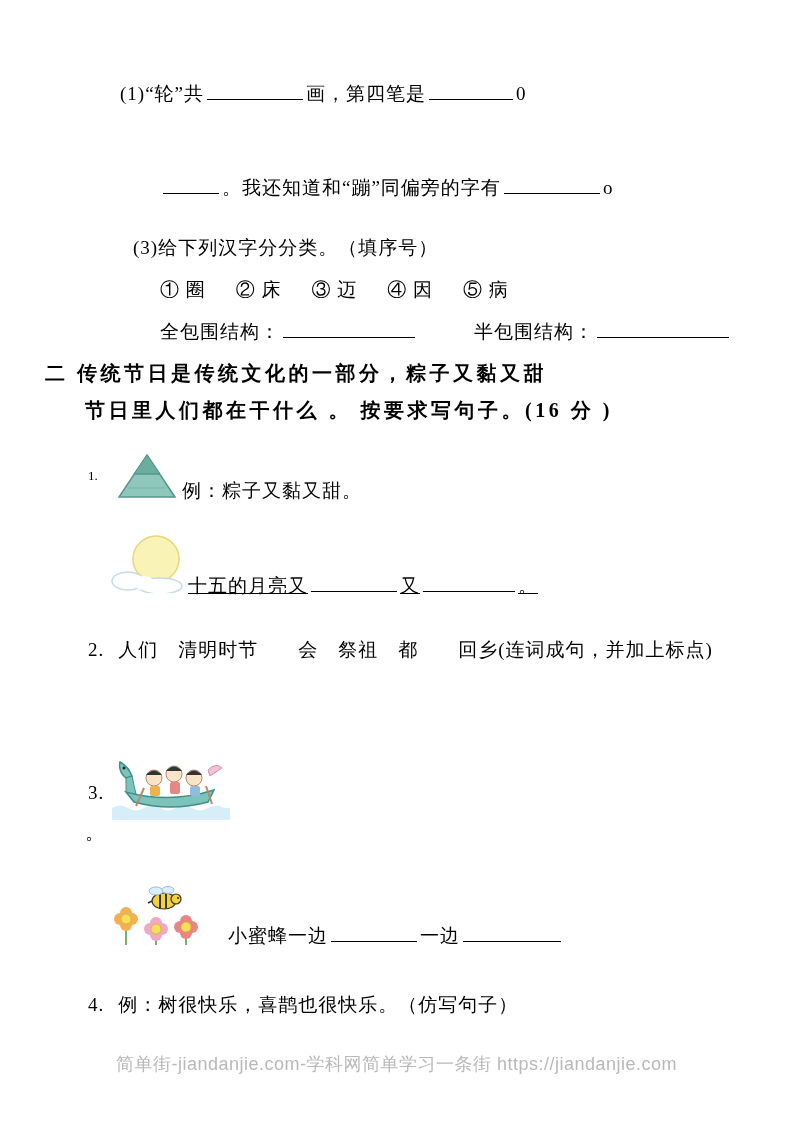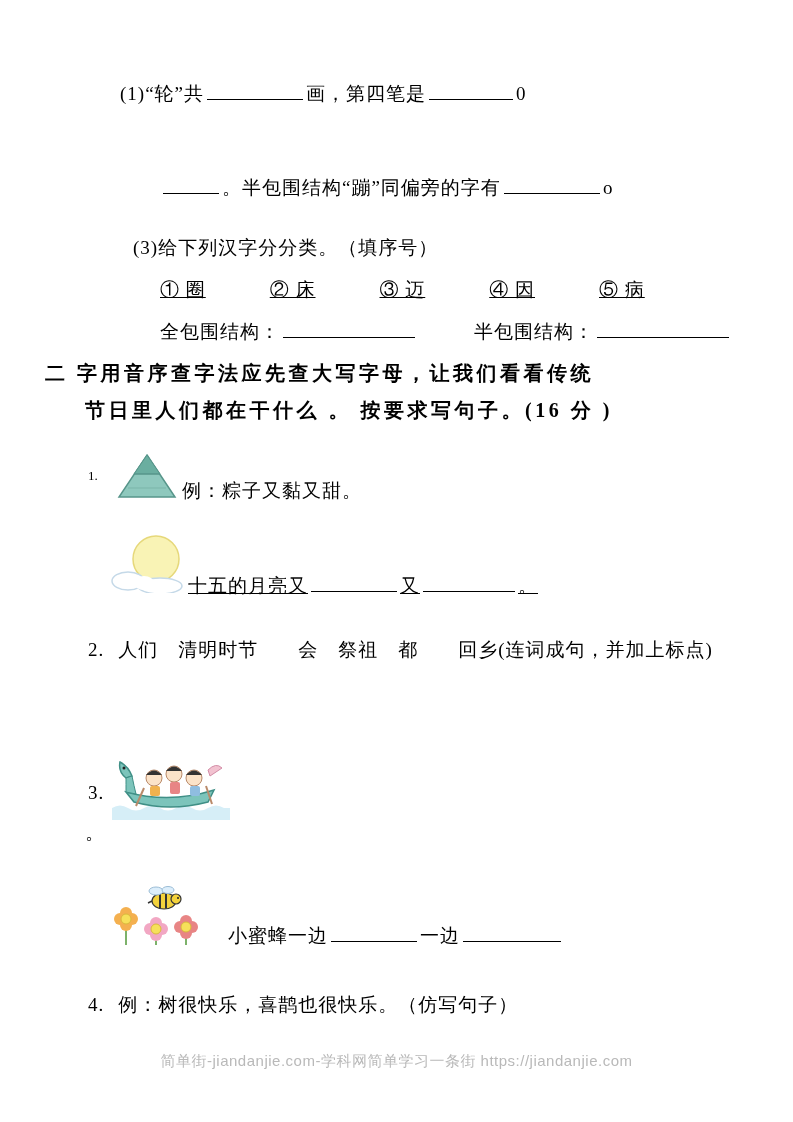--- a/index.html
+++ b/index.html
@@ -37,63 +37,63 @@
     white-space: nowrap;
   }
   .num {
     font-size: 19px;
   }
   .num-small {
     position: absolute;
     font-size: 13px;
   }
   .illus { position: absolute; }
-  .options { display: flex; gap: 64px; text-decoration: underline; }
+  .options { display: flex; gap: 30px; }
   .footer {
     position: absolute;
     top: 1052px; left: 0;
     width: 793px;
     text-align: center;
-    font-size: 15px;
+    font-size: 18px;
     color: #b9b9b9;
     letter-spacing: 0.5px;
     font-family: "Liberation Sans", "DejaVu Sans", sans-serif;
   }
 </style>
 </head>
 <body>
 
 <div class="page">
 
   <div class="line" style="top:80px; left:120px;">
     <span>(1)“轮”共</span><span class="blank" style="width:96px;"></span><span>画，第四笔是</span><span class="blank" style="width:84px;"></span><span>0</span>
   </div>
 
 
   <div class="line" style="top:174px; left:160px;">
-    <span class="blank" style="width:56px;"></span><span>。半包围结构“蹦”同偏旁的字有</span><span class="blank" style="width:96px;"></span><span>o</span>
+    <span class="blank" style="width:56px;"></span><span>。我还知道和“蹦”同偏旁的字有</span><span class="blank" style="width:96px;"></span><span>o</span>
   </div>
 
   <div class="line" style="top:235px; left:133px;font-family:Liberation Serif, serif;">
     <span>(3)给下列汉字分分类。（填序号）</span>
   </div>
 
   <div class="line options" style="top:277px; left:160px;">
     <span>① 圈</span>
     <span>② 床</span>
     <span>③ 迈</span>
     <span>④ 因</span>
     <span>⑤ 病</span>
   </div>
 
   <div class="line" style="top:318px; left:160px;">
     <span>全包围结构：</span><span class="blank" style="width:132px;"></span><span style="display:inline-block; width:56px;"></span><span>半包围结构：</span><span class="blank" style="width:132px;"></span>
   </div>
 
-  <div class="heading" style="top:360px; left:45px;">二 字用音序查字法应先查大写字母，让我们看看传统</div>
+  <div class="heading" style="top:360px; left:45px;">二 传统节日是传统文化的一部分，粽子又黏又甜</div>
   <div class="heading" style="top:397px; left:85px;">节日里人们都在干什么 。 按要求写句子。(16 分 )</div>
 
   <div class="num-small" style="top:468px; left:88px;">1.</div>
 
   <svg class="illus" style="top:452px; left:116px;" width="62" height="48" viewBox="0 0 62 48">
     <polygon points="31,3 59,45 3,45" fill="#8ec8bd" stroke="#57958a" stroke-width="1.5"></polygon>
     <polygon points="31,3 44,22 18,22" fill="#6aaea0" stroke="#57958a" stroke-width="1"></polygon>
     <path d="M18,22 L44,22" stroke="#57958a" stroke-width="1" fill="none"></path>
     <path d="M12,36 L50,36" stroke="#7ab5a9" stroke-width="1" fill="none"></path>
   </svg>

